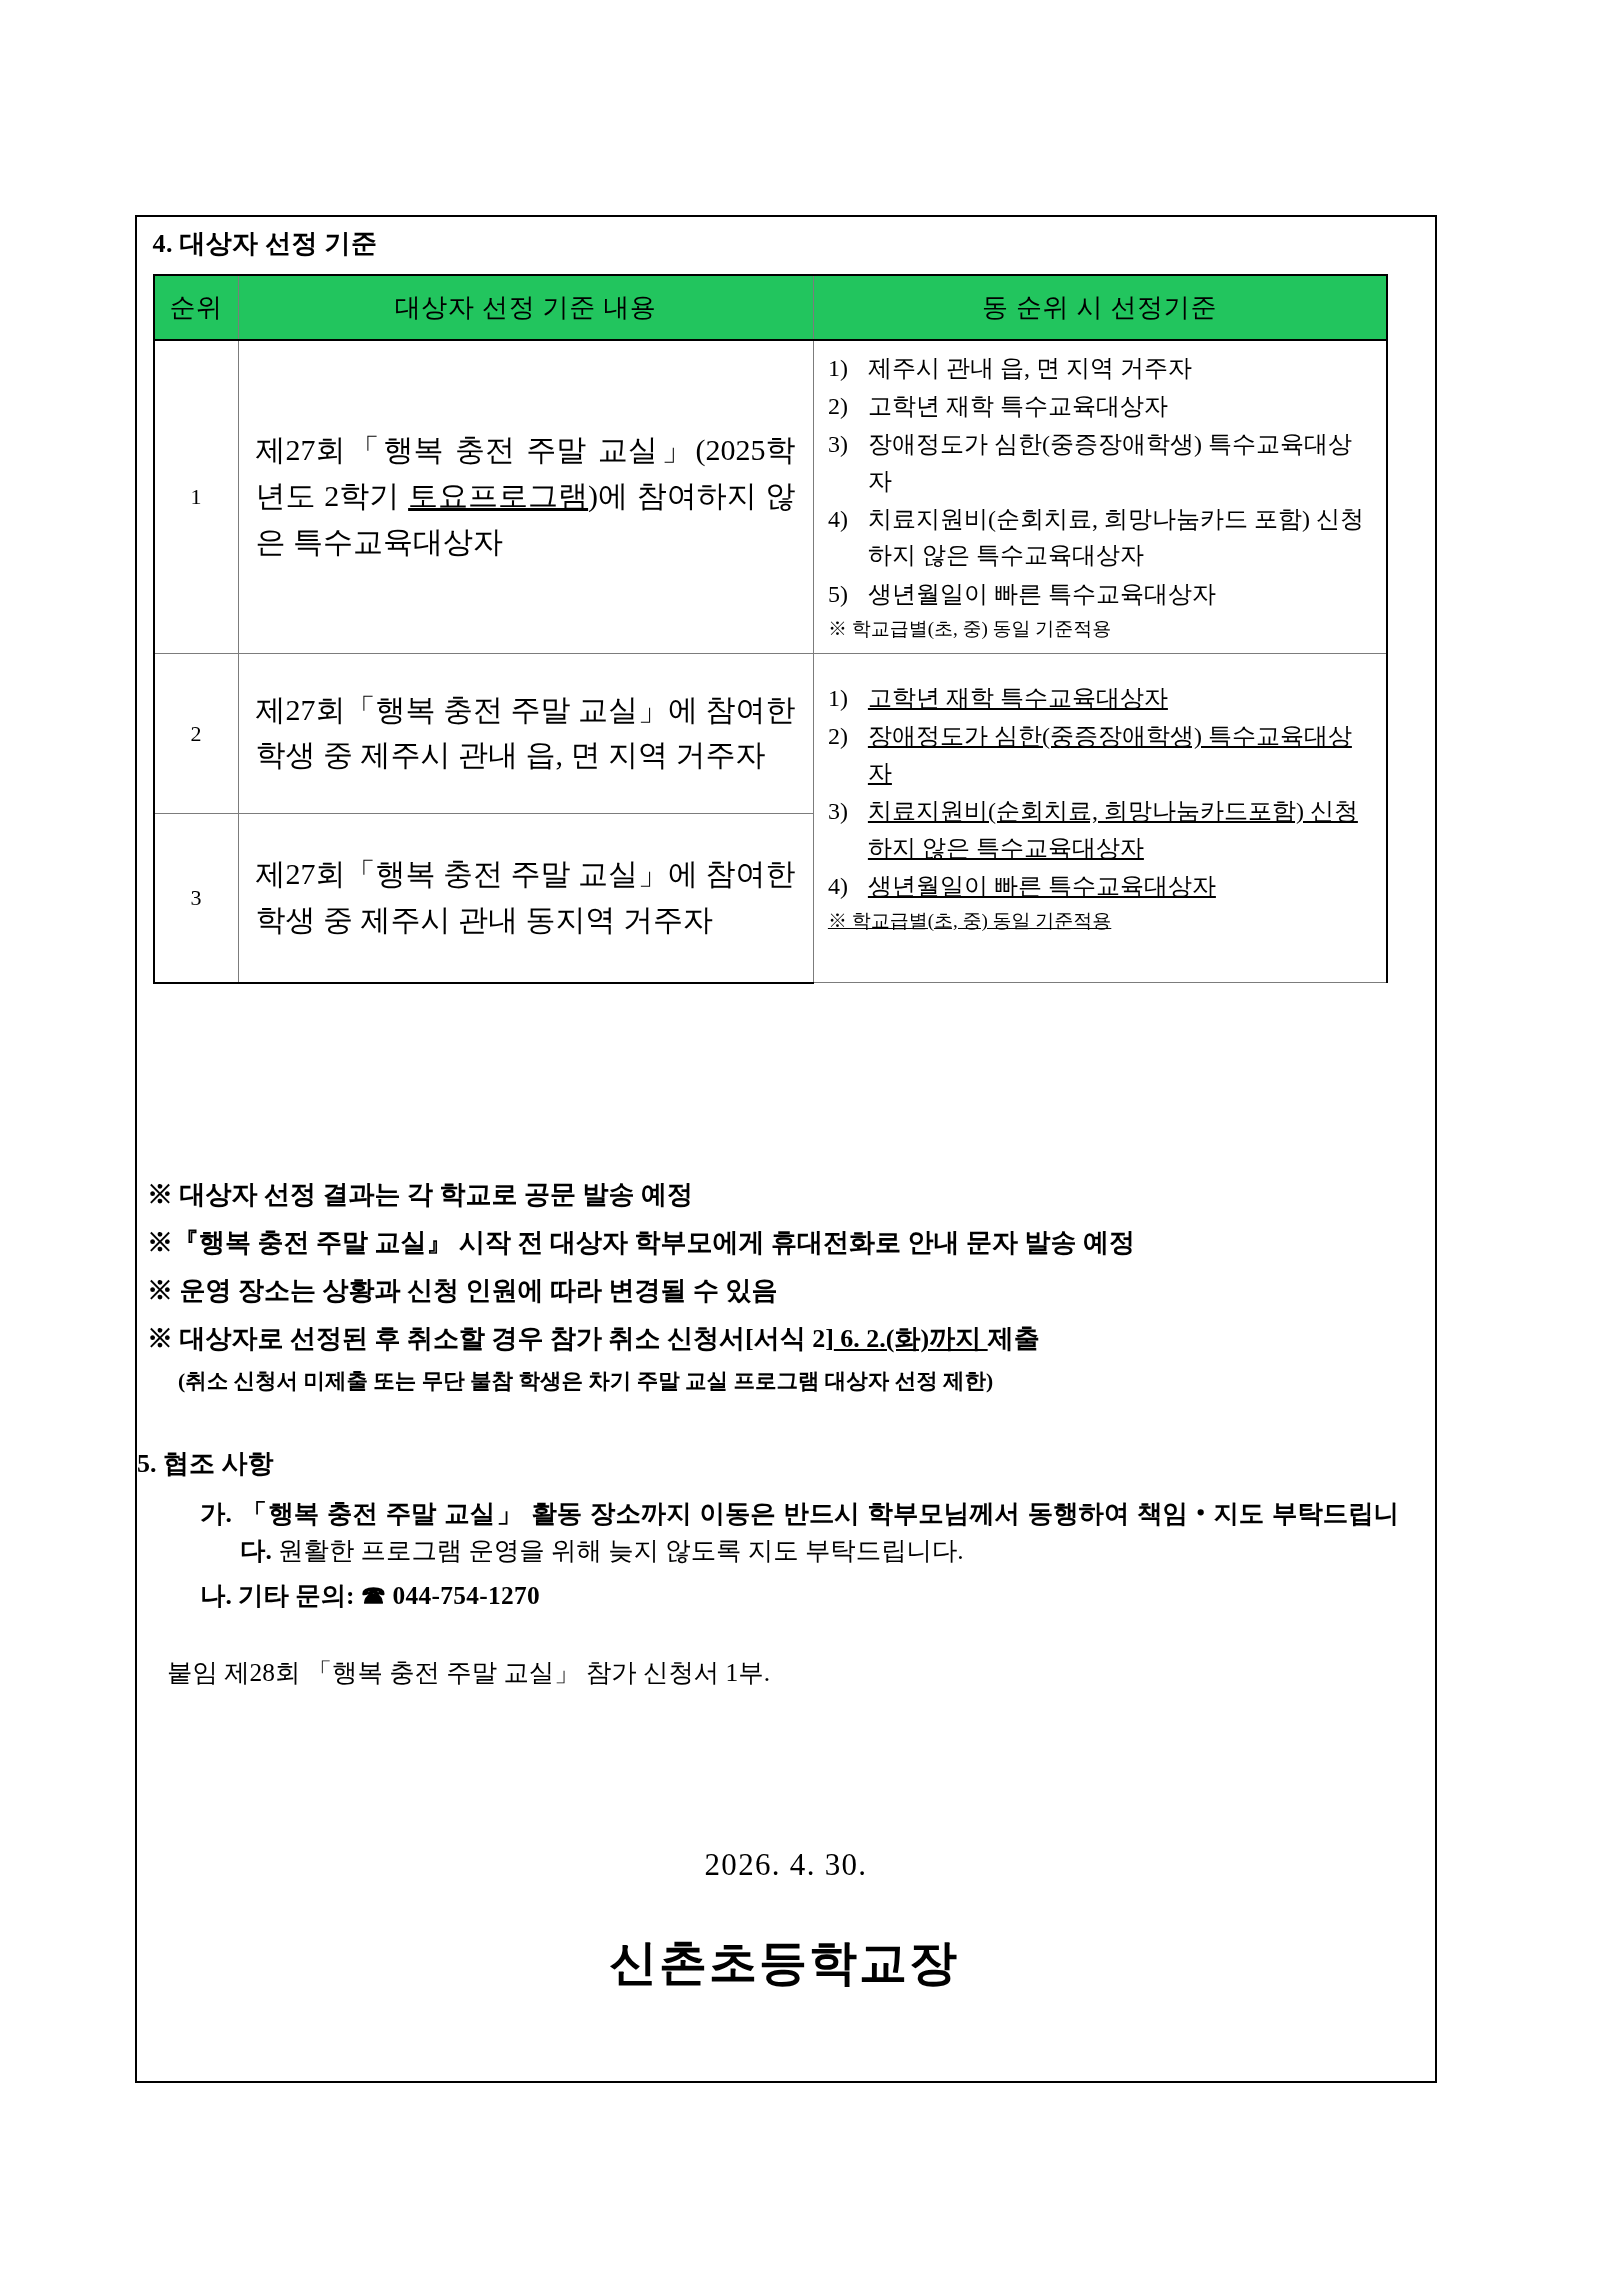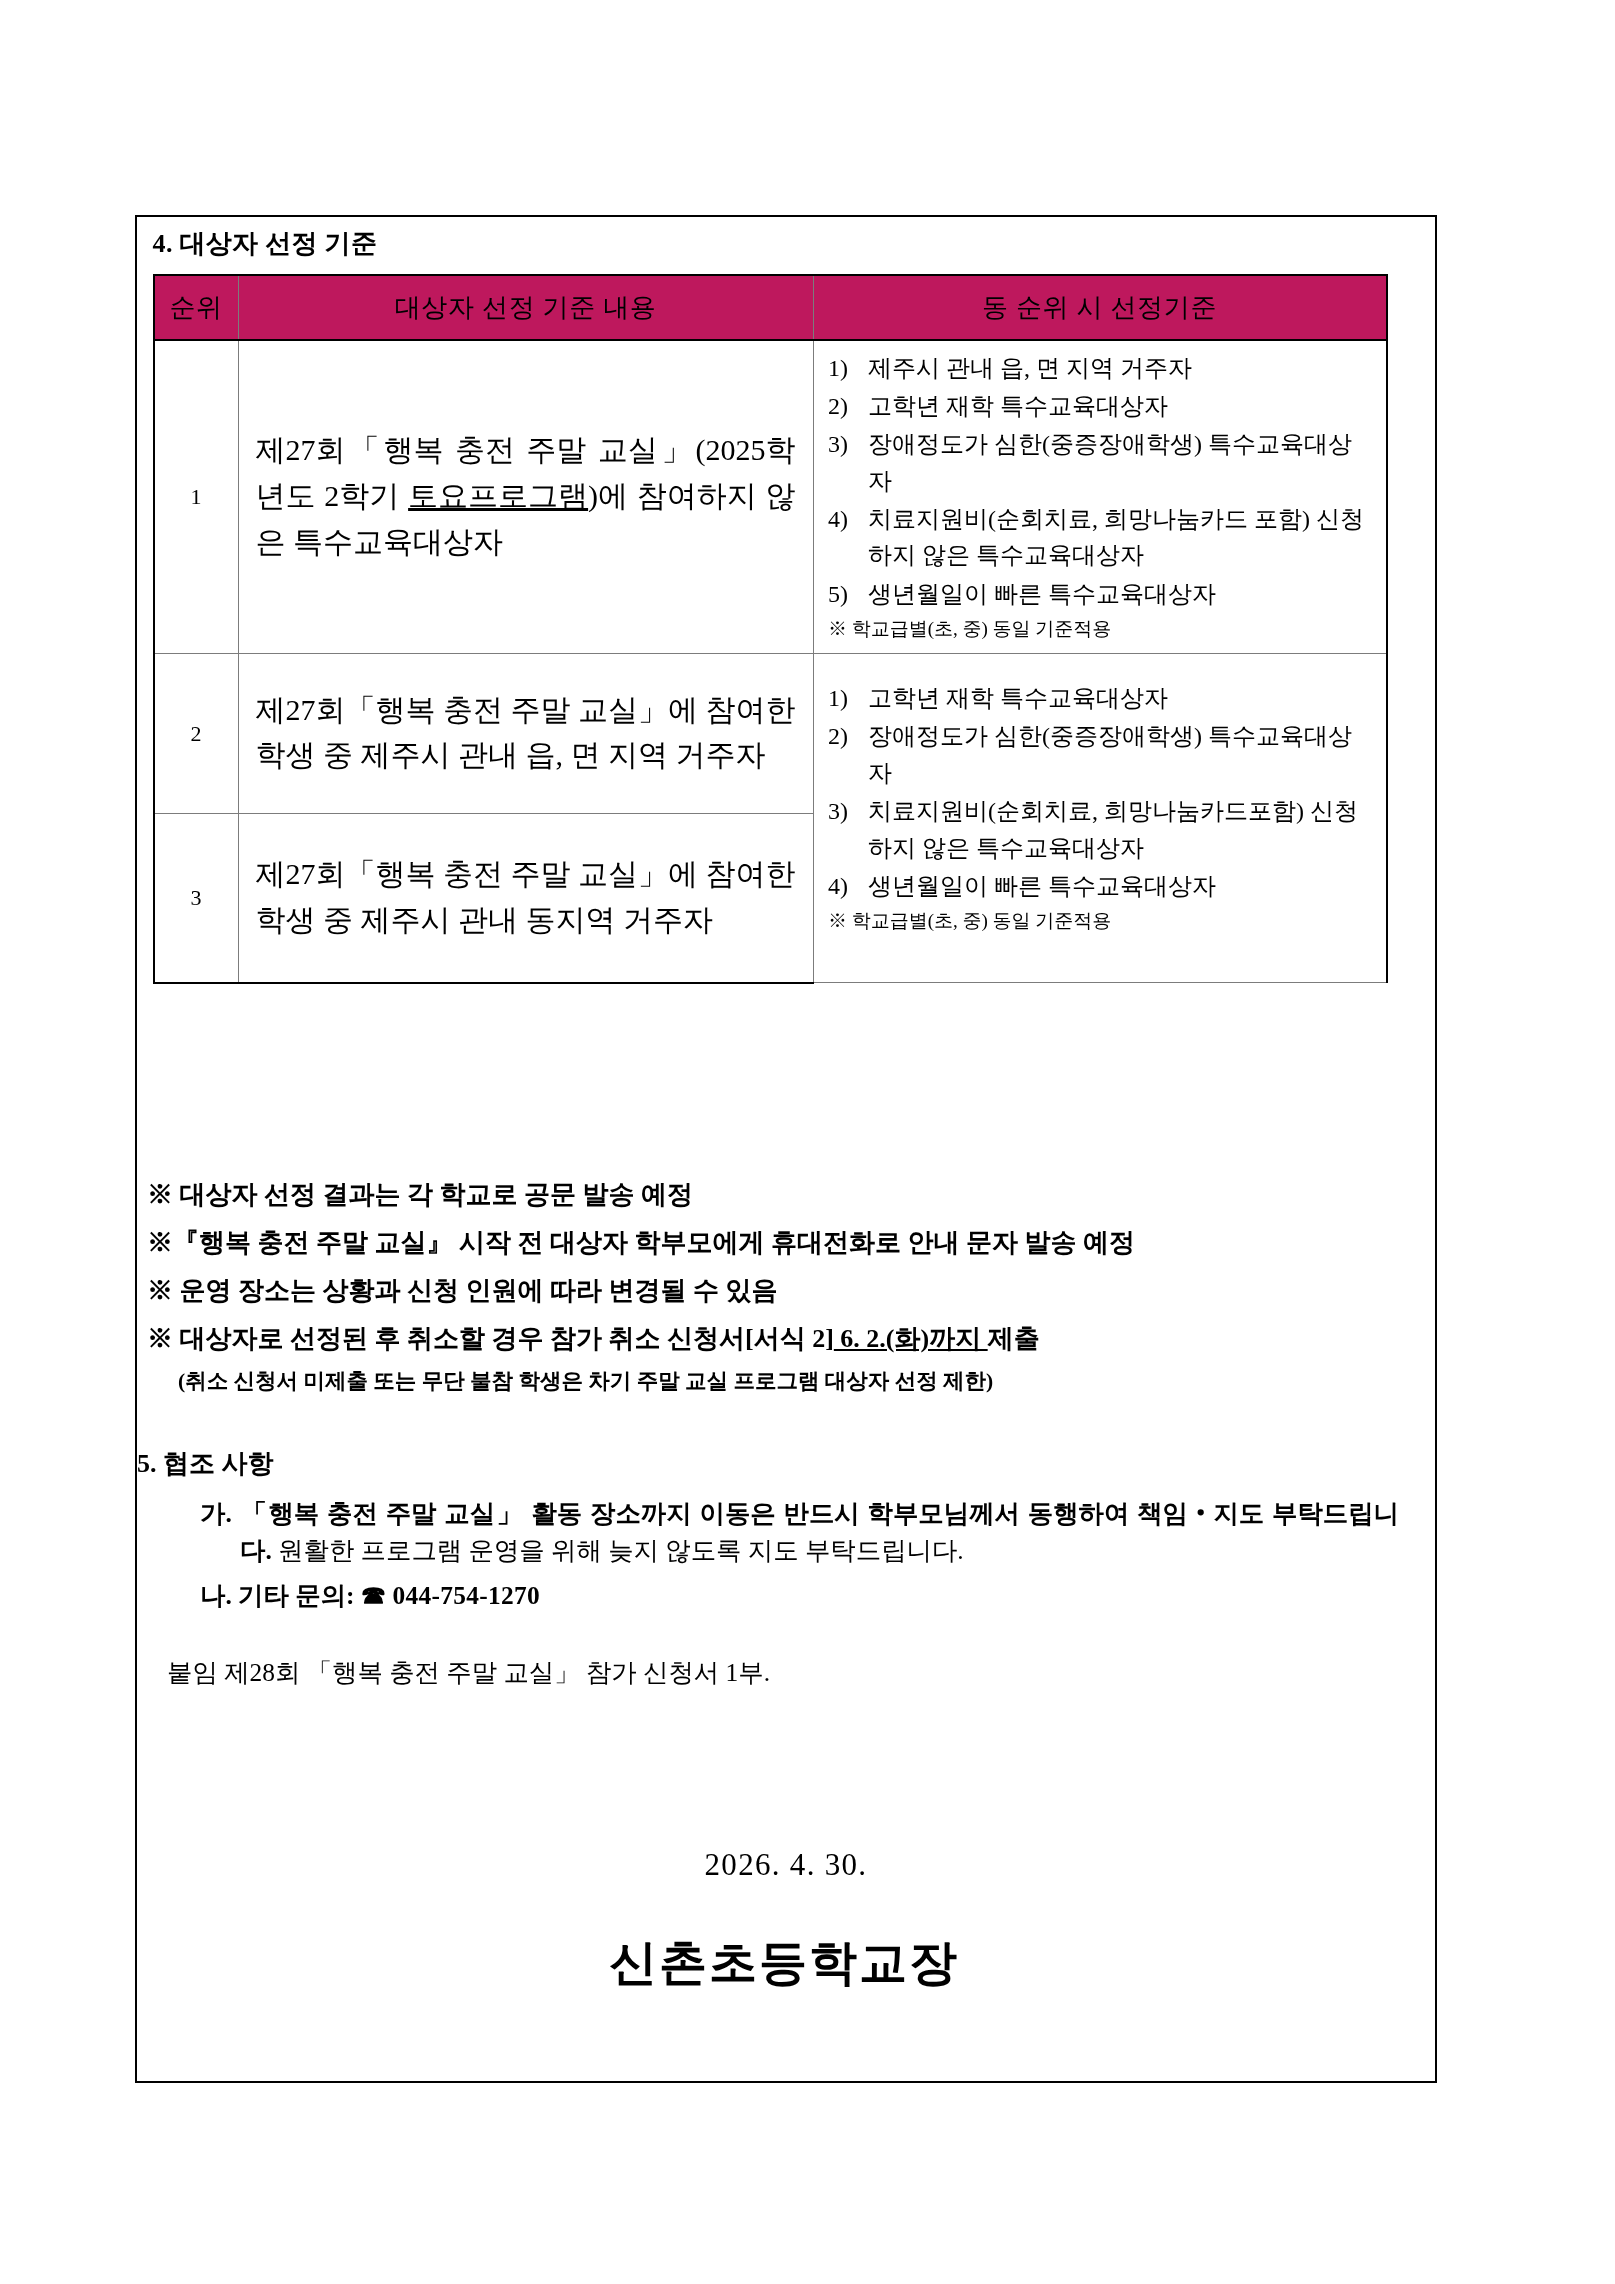--- a/index.html
+++ b/index.html
@@ -66,21 +66,21 @@
     table-layout: fixed;
   }
   .criteria-table td,
   .criteria-table th {
     border: 1.3px solid #7c7c7c;
     padding: 0;
     vertical-align: middle;
     background: #ffffff;
   }
   .criteria-table thead th {
-    background: #be185d;
+    background: #22c55e;
     border-top: 2.6px solid #000000;
     border-bottom: 2.6px solid #000000;
     font-weight: 400;
     font-size: 26px;
     height: 63px;
     text-align: center;
     letter-spacing: 0.7px;
     font-family: Liberation Serif, serif;
   }
   .criteria-table thead th.col-rank { border-left: 2.6px solid #000000; }
@@ -258,21 +258,21 @@
           </tr>
 
           <tr style="height:160px;">
             <td class="col-rank">2</td>
             <td>
               <div class="cell-pad">
                 <div class="content-line">제27회「행복 충전 주말 교실」에 참여한 학생 중 제주시 관내 읍, 면 지역 거주자</div>
               </div>
             </td>
             <td class="col-dupe" rowspan="2">
-              <div class="cell-pad-top" style="padding-top:26px;">
+              <div class="cell-pad-top" style="padding-top:26px;text-decoration:underline;">
                 <ul class="dupe-list">
                   <li><span class="num">1)</span><span>고학년 재학 특수교육대상자</span></li>
                   <li><span class="num">2)</span><span>장애정도가 심한(중증장애학생) 특수교육대상자</span></li>
                   <li><span class="num">3)</span><span>치료지원비(순회치료,  희망나눔카드포함) 신청하지 않은 특수교육대상자</span></li>
                   <li><span class="num">4)</span><span>생년월일이 빠른 특수교육대상자</span></li>
                 </ul>
                 <div class="dupe-note">※ 학교급별(초, 중) 동일 기준적용</div>
               </div>
             </td>
           </tr>

